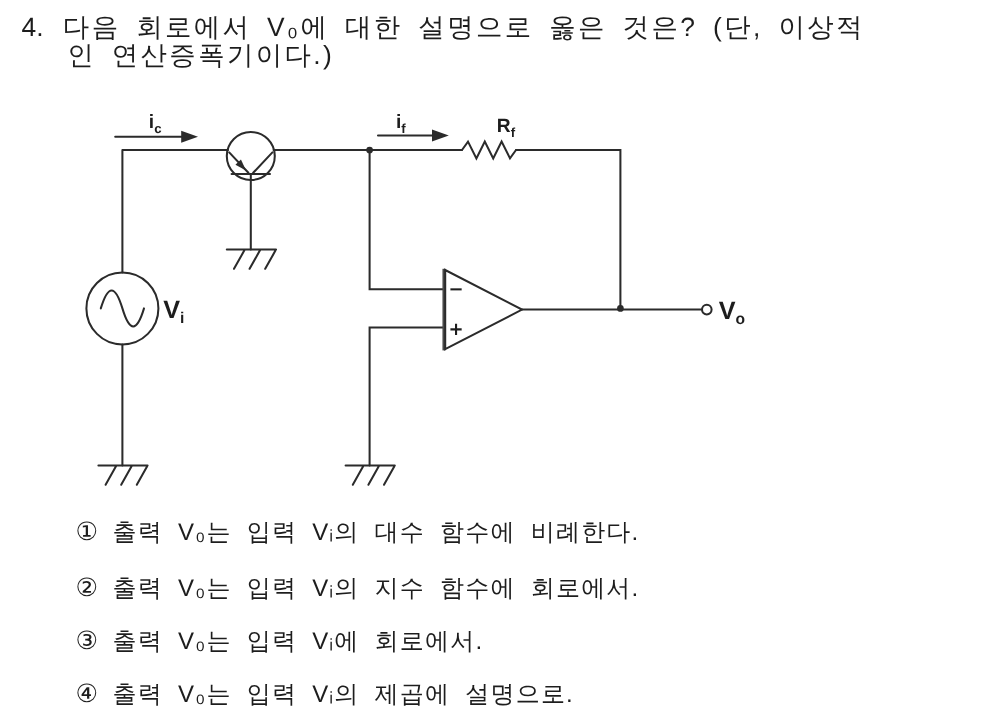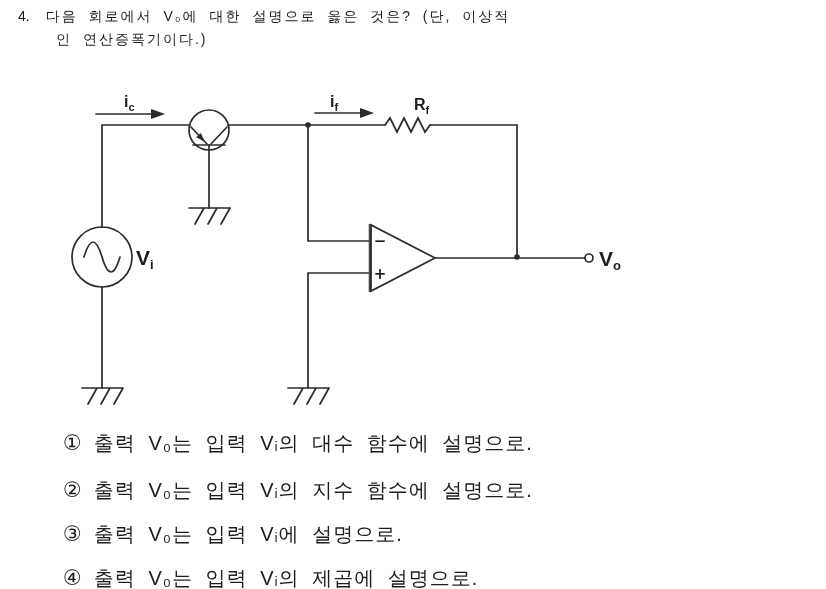--- a/index.html
+++ b/index.html
@@ -1,21 +1,21 @@
 <!DOCTYPE html>
 <html><head>
 <meta charset="utf-8">
 <style>
   html,body{margin:0;padding:0;}
   body{
     width:826px;height:589px;position:relative;overflow:hidden;
     background:#ffffff;color:#1d1d1d;
     font-family:"Liberation Sans","DejaVu Sans",sans-serif;
   }
-  .q-line{position:absolute;white-space:nowrap;font-size:14px;letter-spacing:2px;word-spacing:5px;}
+  .q-line{position:absolute;white-space:nowrap;font-size:22px;letter-spacing:2px;word-spacing:5px;}
   .q-line1{left:18px;top:8px;}
   .q-line2{left:56px;top:31px;}
   .q-num{margin-right:16px;letter-spacing:0;}
   .option{position:absolute;left:63px;white-space:nowrap;font-size:20px;letter-spacing:1px;word-spacing:6px;}
   .marker{font-size:21px;margin-right:11px;}
   svg{position:absolute;left:0;top:80px;}
   .wire{stroke:#2b2b2b;stroke-width:1.7;fill:none;stroke-linecap:round;}
   .thick{stroke:#4a4a4a;stroke-width:2.6;fill:none;}
   .fill-ink{fill:#2b2b2b;stroke:none;}
   .lbl{fill:#1d1d1d;font-weight:700;font-size:16px;font-family:"Liberation Sans","DejaVu Sans",sans-serif;}
@@ -94,23 +94,23 @@
   <g>
     <path class="wire" d="M288,388 H329 M303,388 L294,404 M316,388 L307,404 M329,388 L320,404"></path>
   </g>
 
   <circle class="fill-ink" cx="517" cy="257" r="2.8"></circle>
   <circle class="wire" cx="589" cy="258" r="4" fill="#ffffff"></circle>
   <text class="lbl-big" x="599" y="266"><tspan>V</tspan><tspan class="sub-big" dy="4">o</tspan></text>
 </svg>
 
 <div class="option" style="top:430px">
-  <span class="marker">①</span><span>출력 V₀는 입력 Vᵢ의 대수 함수에 설명으로.</span>
+  <span class="marker">①</span><span>출력 V₀는 입력 Vᵢ의 대수 함수에 비례한다.</span>
 </div>
 <div class="option" style="top:477px">
-  <span class="marker">②</span><span>출력 V₀는 입력 Vᵢ의 지수 함수에 설명으로.</span>
+  <span class="marker">②</span><span>출력 V₀는 입력 Vᵢ의 지수 함수에 회로에서.</span>
 </div>
 <div class="option" style="top:521px">
-  <span class="marker">③</span><span>출력 V₀는 입력 Vᵢ에 설명으로.</span>
+  <span class="marker">③</span><span>출력 V₀는 입력 Vᵢ에 회로에서.</span>
 </div>
 <div class="option" style="top:565px">
   <span class="marker">④</span><span>출력 V₀는 입력 Vᵢ의 제곱에 설명으로.</span>
 </div>
 
 </body></html>

